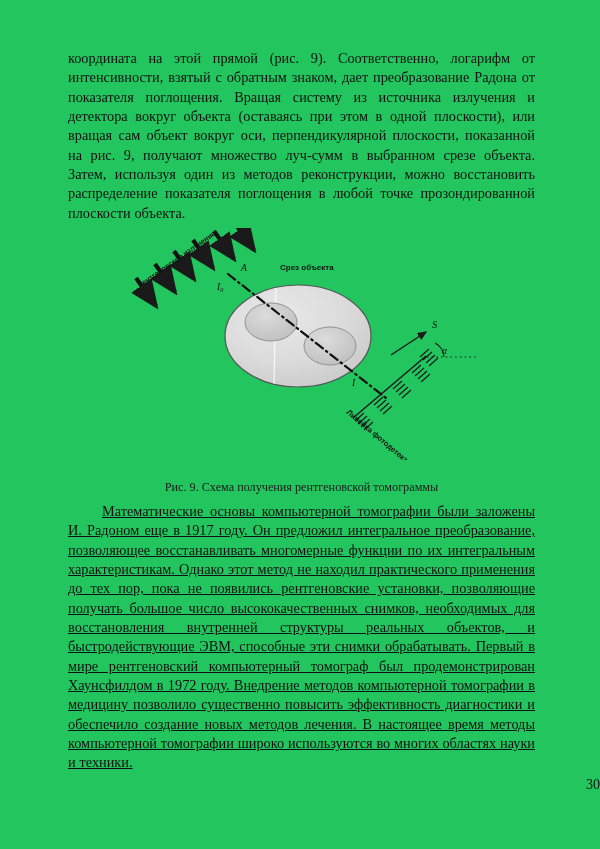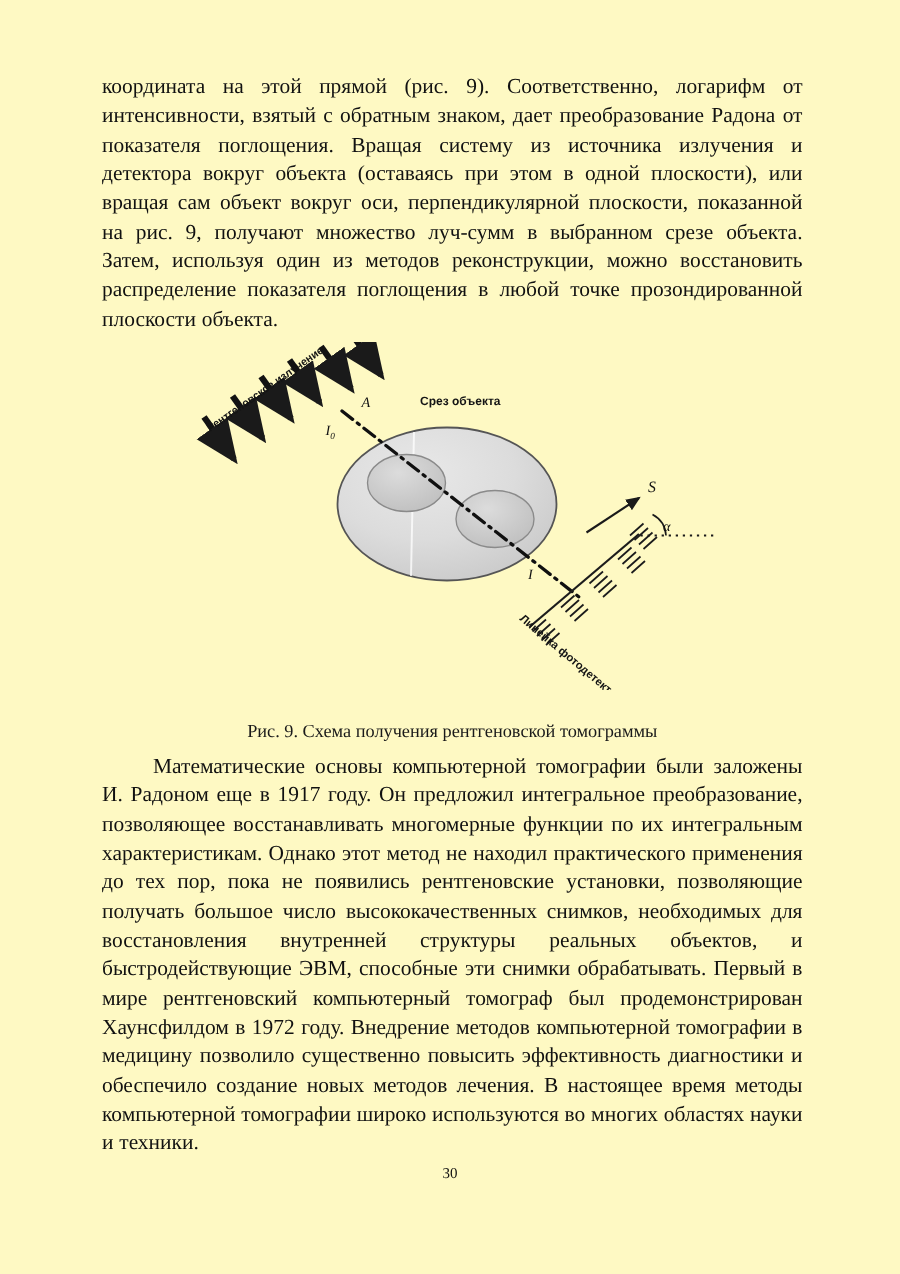--- a/index.html
+++ b/index.html
@@ -4,42 +4,42 @@
 <style>
   html, body {
     margin: 0;
     padding: 0;
     background: #ffffff;
   }
   .page {
     position: relative;
     width: 600px;
     height: 849px;
-    background: #fef9c3;
+    background: #22c55e;
     overflow: hidden;
     font-family: "Liberation Serif", "DejaVu Serif", serif;
     color: #0a0a0a;
   }
 
   
   .textblock {
     position: absolute;
     left: 68px;
     width: 467px;
     text-align: justify;
     text-justify: inter-word;
     font-size: 14.3px;
     line-height: 19.35px;
     color: #111111;
     hyphens: none;
     word-spacing: 0.02em;
   }
   #para-1 { top: 49px; }
   #para-2 { top: 502px; }
-  .indent { text-indent: 34px; }
+  .indent { text-indent: 34px; text-decoration: underline; }
 
   
   .figure-wrap {
     position: absolute;
     left: 68px;
     top: 228px;
     width: 467px;
     height: 268px;
   }
   .figure-canvas {
@@ -61,22 +61,22 @@
     line-height: 15px;
     color: #1a1a1a;
   }
 
   
   .page-number {
     position: absolute;
     left: 0;
     top: 777px;
     width: 600px;
-    text-align: center;
-    font-size: 10px;
+    text-align: right;
+    font-size: 14px;
     color: #111111;
   }
 </style>
 </head>
 <body>
 
 <div class="page">
 
   <div class="textblock" id="para-1">координата на этой прямой (рис. 9). Соответственно, логарифм от интенсивности, взятый с обратным знаком, дает преобразование Радона от показателя поглощения. Вращая систему из источника из­лучения и детектора вокруг объекта (оставаясь при этом в одной плоскости), или вращая сам объект вокруг оси, перпендикулярной плоскости, показанной на рис. 9, получают множество луч-сумм в выбранном срезе объекта. Затем, используя один из методов рекон­струкции, можно восстановить распределение показателя поглощения в любой точке прозондированной плоскости объекта.</div>
 

